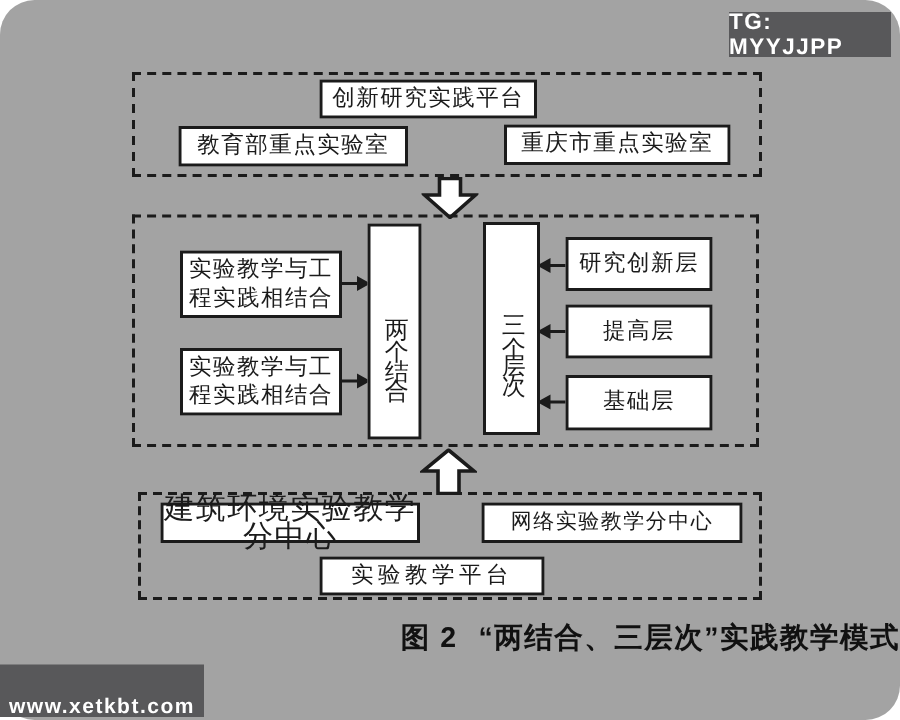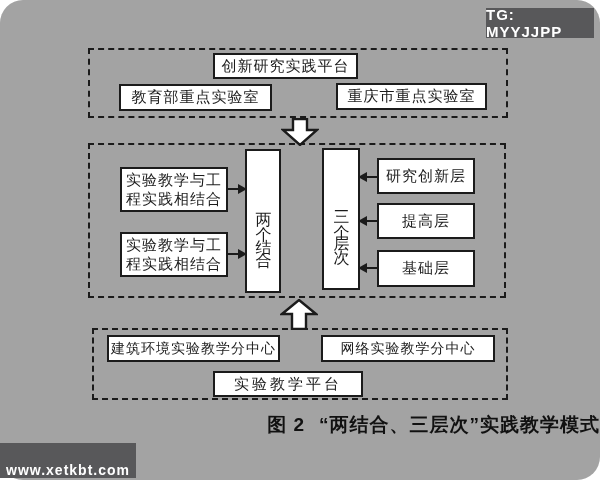--- a/index.html
+++ b/index.html
@@ -148,21 +148,21 @@
   </div>
   <div class="solid-box" style="left:377px; top:250px; width:98px; height:37px;">
     <span>基础层</span>
   </div>
 
   <svg class="arrow-svg" style="left:280px; top:299px;" width="38" height="31" viewBox="0 0 38 31">
     <polygon points="19,1 36,15 26,15 26,30 12,30 12,15 2,15" fill="#ffffff" stroke="#1b1b1b" stroke-width="2.4" stroke-linejoin="miter"></polygon>
   </svg>
 
   <div class="dashed-box" style="left:92px; top:328px; width:416px; height:72px;"></div>
-  <div class="solid-box" style="left:107px; top:335px; width:173px; height:27px; font-size:14px;">
+  <div class="solid-box" style="left:107px; top:335px; width:173px; height:27px; font-size:20px;">
     <span>建筑环境实验教学分中心</span>
   </div>
   <div class="solid-box" style="left:321px; top:335px; width:174px; height:27px; font-size:14px;">
     <span>网络实验教学分中心</span>
   </div>
   <div class="solid-box" style="left:213px; top:371px; width:150px; height:26px; letter-spacing:3px;">
     <span>实验教学平台</span>
   </div>
 
   <div id="caption">

